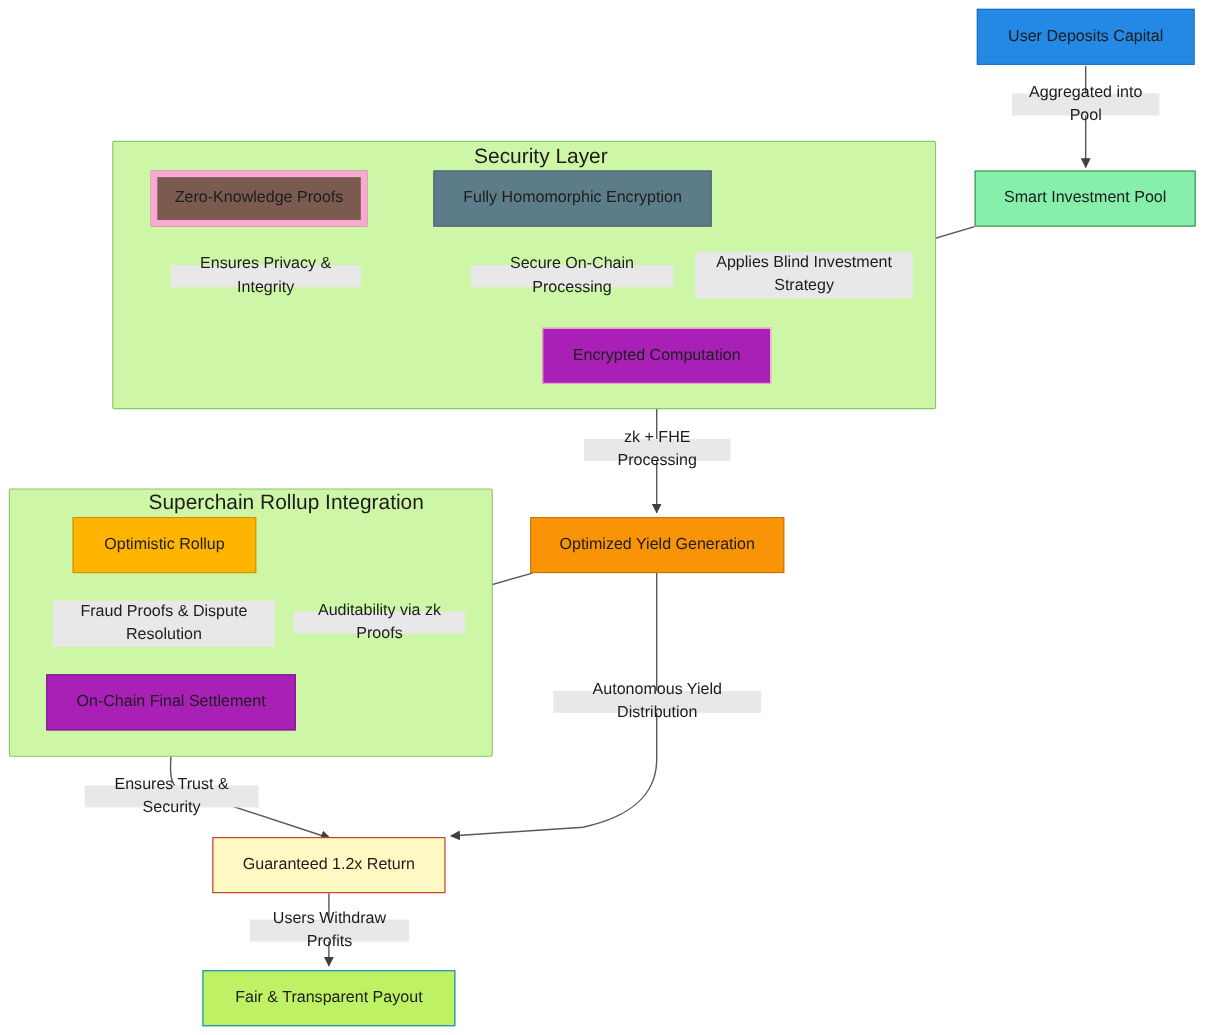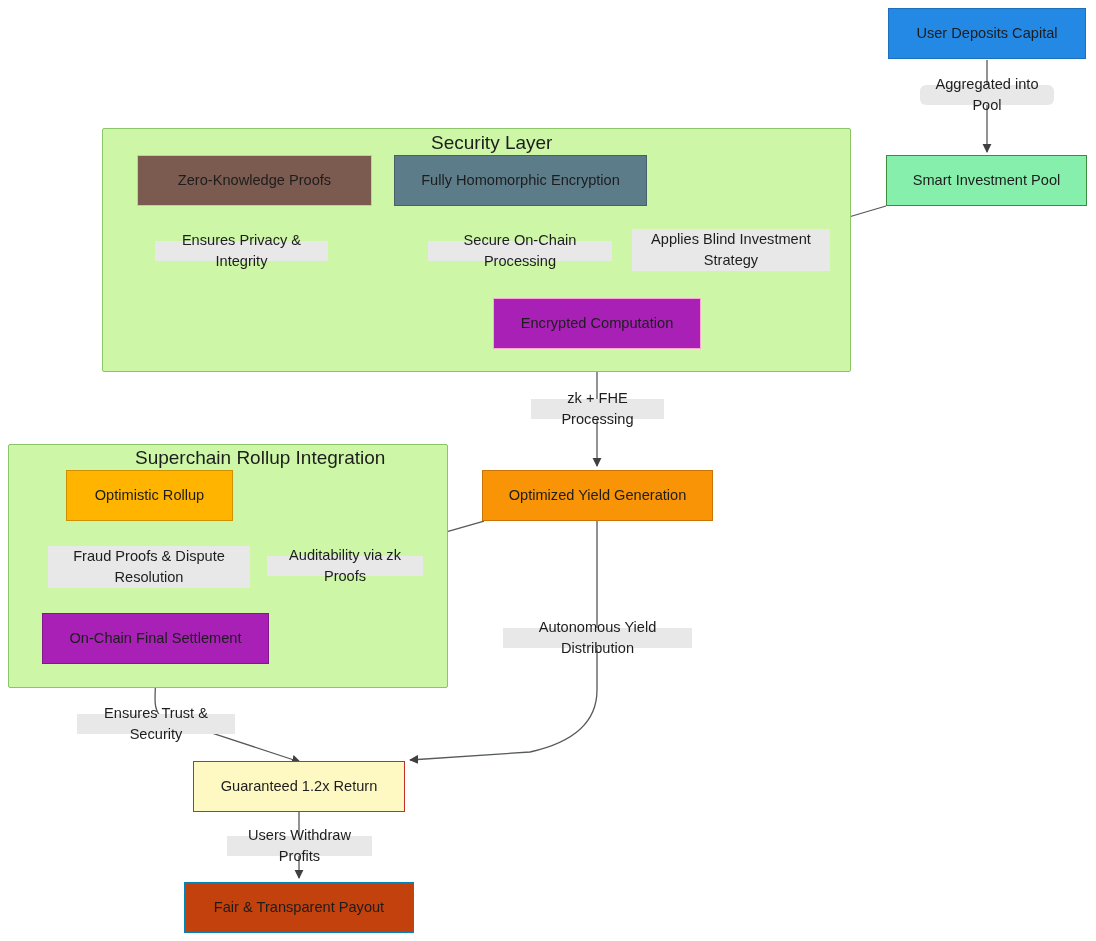--- a/index.html
+++ b/index.html
@@ -117,21 +117,21 @@
   </svg>
 
   <div class="node" style="left:888px; top:8px; width:198px; height:51px; background:#2389e5; border:1px solid #1b6fbb;">
     <span>User Deposits Capital</span>
   </div>
 
   <div class="node" style="left:886px; top:155px; width:201px; height:51px; background:#86efac; border:1px solid #3c8c40;">
     <span>Smart Investment Pool</span>
   </div>
 
-  <div class="node" style="left:137px; top:155px; width:235px; height:51px; background:#7b5b4f; border:1px solid #f9a8d4;">
+  <div class="node" style="left:137px; top:155px; width:197px; height:51px; background:#7b5b4f; border:6px solid #f9a8d4;">
     <span>Zero-Knowledge Proofs</span>
   </div>
 
   <div class="node" style="left:394px; top:155px; width:253px; height:51px; background:#5d7c8a; border:1px solid #47606b;">
     <span>Fully Homomorphic Encryption</span>
   </div>
 
   <div class="node" style="left:493px; top:298px; width:208px; height:51px; background:#a820b6; border:1px solid #f9a8d4;">
     <span>Encrypted Computation</span>
   </div>
@@ -145,25 +145,25 @@
   </div>
 
   <div class="node" style="left:42px; top:613px; width:227px; height:51px; background:#a820b6; border:1px solid #7f198b;">
     <span>On-Chain Final Settlement</span>
   </div>
 
   <div class="node" style="left:193px; top:761px; width:212px; height:51px; background:#fef9c3; border:1px solid #c22f26;">
     <span>Guaranteed 1.2x Return</span>
   </div>
 
-  <div class="node" style="left:184px; top:882px; width:230px; height:51px; background:#c2410c; border:1px solid #0285bd;">
+  <div class="node" style="left:184px; top:882px; width:230px; height:51px; background:#bef264; border:1px solid #0285bd;">
     <span>Fair &amp; Transparent Payout</span>
   </div>
 
-  <div class="edge-label" style="left:920px; top:85px; width:134px; height:20px;border-radius:6px;">Aggregated into Pool</div>
+  <div class="edge-label" style="left:920px; top:85px; width:134px; height:20px;">Aggregated into Pool</div>
 
   <div class="edge-label" style="left:155px; top:241px; width:173px; height:20px;">Ensures Privacy &amp; Integrity</div>
 
   <div class="edge-label" style="left:428px; top:241px; width:184px; height:20px;">Secure On-Chain Processing</div>
 
   <div class="edge-label" style="left:632px; top:229px; width:198px; height:42px;">Applies Blind Investment
 Strategy</div>
 
   <div class="edge-label" style="left:531px; top:399px; width:133px; height:20px;">zk + FHE Processing</div>
 

